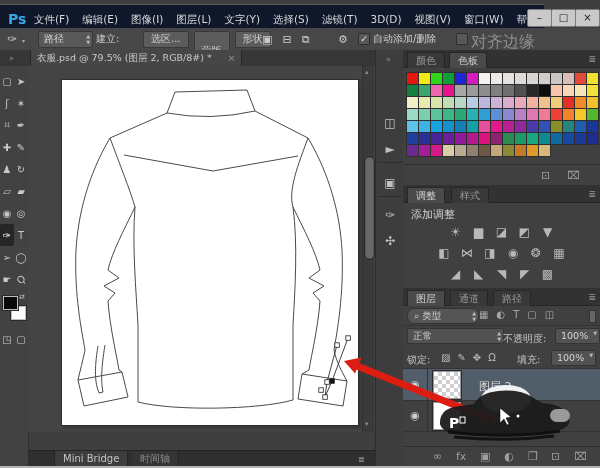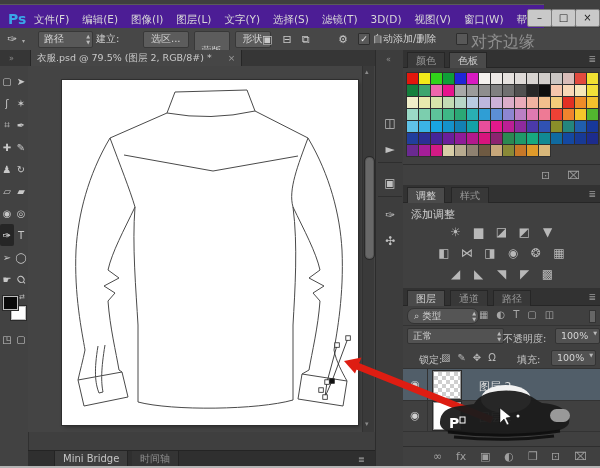--- a/index.html
+++ b/index.html
@@ -2,21 +2,21 @@
 <html><head>
 <meta charset="utf-8">
 <style>
   html,body{margin:0;padding:0;background:#222;}
   #app{position:relative;width:600px;height:468px;overflow:hidden;
        font-family:"DejaVu Sans","Liberation Sans",sans-serif;
        background:#3f3f3f;user-select:none;}
   .abs{position:absolute;}
   .txt{color:#cfcfcf;font-size:11px;line-height:1;}
   
-  #menubar{left:0;top:4px;width:544px;height:28px;background:#4c1d95;border-top:1px solid #5a5a5a;border-bottom:1px solid #282828;}
+  #menubar{left:0;top:4px;width:544px;height:28px;background:#0f172a;border-top:1px solid #5a5a5a;border-bottom:1px solid #282828;}
   #ps-logo{left:8px;top:6px;font-size:14px;font-weight:bold;color:#3aa6e8;}
   #menu-items{left:34px;top:8px;display:flex;gap:13px;}
   #menu-items span{color:#d8d8d8;font-size:10.5px;white-space:nowrap;cursor:default;}
   .winbtn{top:4px;width:23px;height:16px;background:#c9c9c9;border:1px solid #7d7d7d;border-radius:2px;
           color:#222;font-size:10px;text-align:center;line-height:15px;}
   
   #optionsbar{left:0;top:28px;width:600px;height:22px;background:#474747;border-bottom:1px solid #2d2d2d;}
   .opt-btn{background:#5c5c5c;border:1px solid #383838;border-radius:2px;color:#d2d2d2;font-size:10px;
            text-align:center;height:15px;line-height:14px;top:3px;}
   .opt-icon{color:#c9c9c9;font-size:11px;top:5px;}
@@ -495,21 +495,21 @@
           <span class="dd-arrows">▲<br>▼</span>
         </div>
         <span class="abs lrow-label" style="left:100px;top:6px;">不透明度:</span>
         <div class="abs val-box" style="left:152px;width:38px;">
           <span>100%</span>
           <span class="dd-arrows">▼</span>
         </div>
       </div>
 
       <div class="abs" style="left:0;top:60px;width:197px;height:20px;border-bottom:1px solid #333;">
-        <span class="abs lrow-label" style="left:4px;top:5px;margin-left:12px;">锁定:</span>
+        <span class="abs lrow-label" style="left:4px;top:5px;">锁定:</span>
         <div id="lock-icons" style="top:3px;">
             <span>▨</span>
             <span>✎</span>
             <span>✥</span>
             <span>Ω</span>
           </div>
         <span class="abs lrow-label" style="left:114px;top:5px;">填充:</span>
         <div class="abs val-box" style="left:148px;width:38px;top:2px;">
           <span>100%</span>
           <span class="dd-arrows">▼</span>

